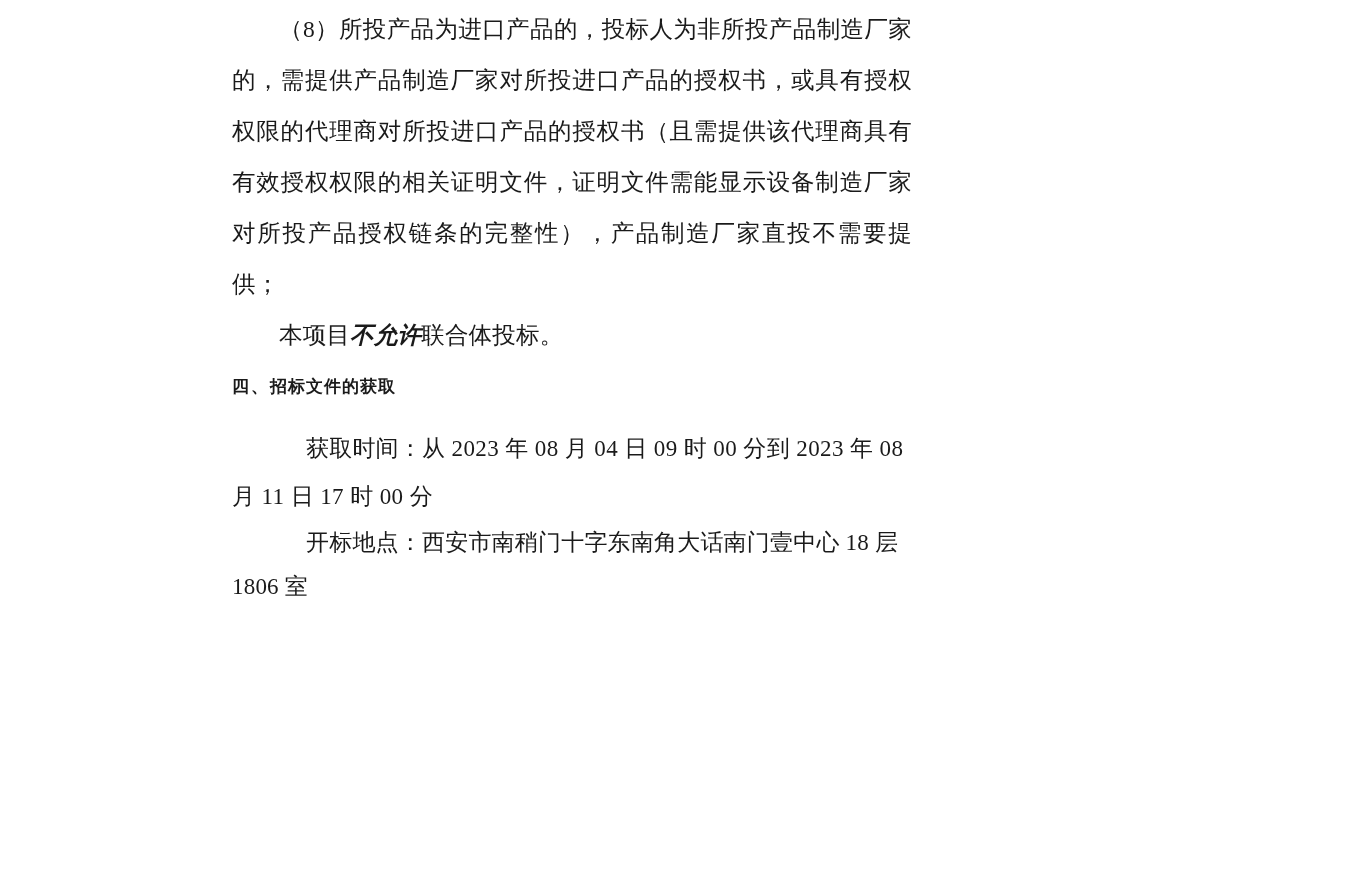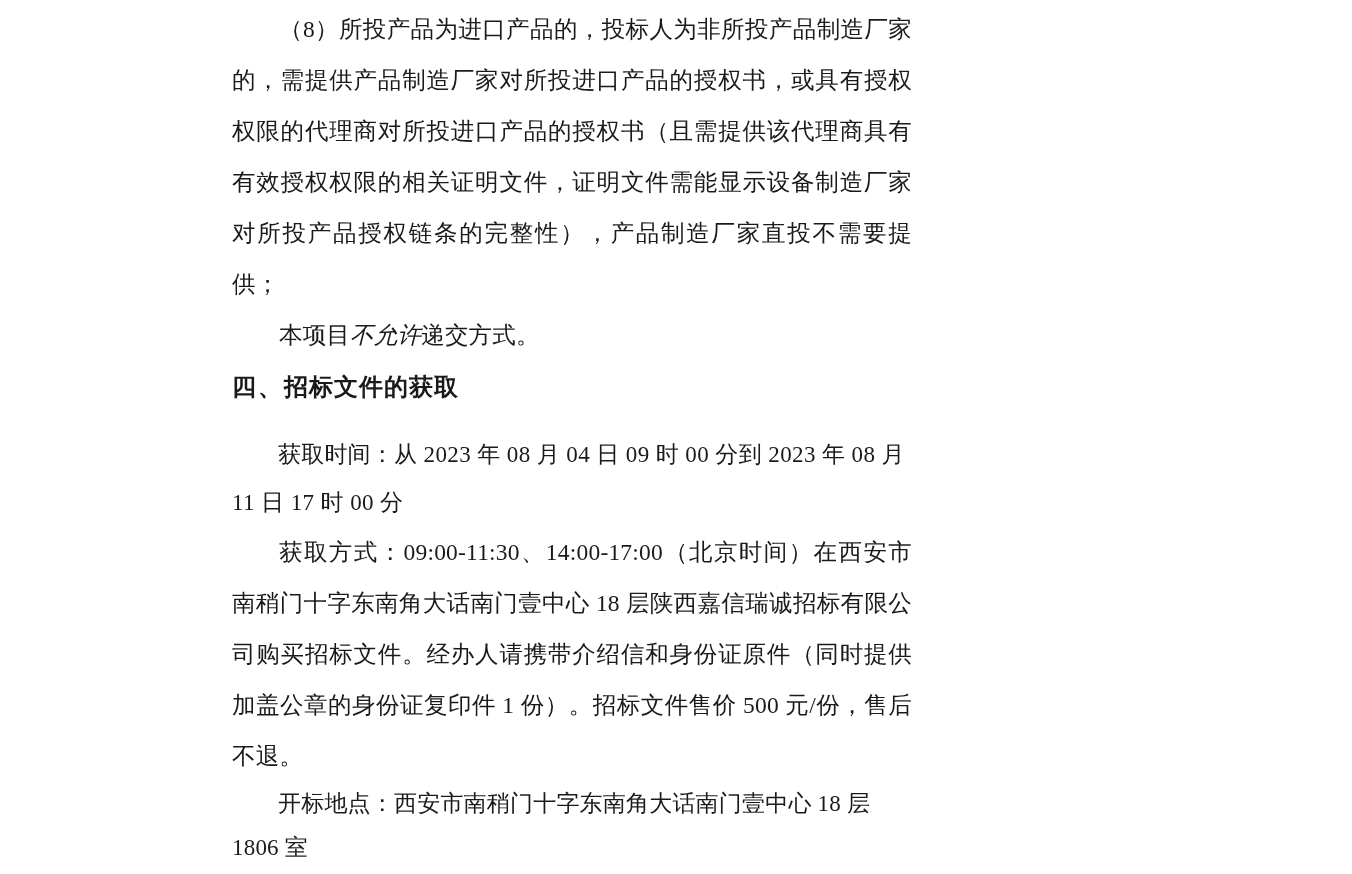--- a/index.html
+++ b/index.html
@@ -34,21 +34,21 @@
     text-align: justify;
     text-justify: inter-ideograph;
     letter-spacing: 0.2px;
   }
   .indent {
     text-indent: 2em;
   }
   .heading {
     font-family: "Liberation Sans", "DejaVu Sans", sans-serif;
     font-weight: bold;
-    font-size: 24px;
+    font-size: 17px;
     line-height: 48px;
     letter-spacing: 1px;
     margin-top: 2px;
   }
   .heading .hnum {
     letter-spacing: 2px;
   }
   .sub {
     font-size: 23px;
     line-height: 48px;
@@ -56,45 +56,45 @@
     letter-spacing: 0.2px;
   }
   .sub-tight {
     font-size: 23px;
     line-height: 44px;
     text-indent: 2em;
     letter-spacing: 0.2px;
   }
   .ital {
     font-style: italic;
-    font-weight: normal;
+    font-weight: bold;
   }
   .lbl {
     font-weight: normal;
+    margin-left: 28px;
   }
   .num {
     font-family: Liberation Serif, serif;
     letter-spacing: 0.4px;
   }
 </style>
 </head>
 <body>
 
 <div class="page">
   <div class="doc-body">
 
     <p class="para indent">（8）所投产品为进口产品的，投标人为非所投产品制造厂家的，需提供产品制造厂家对所投进口产品的授权书，或具有授权权限的代理商对所投进口产品的授权书（且需提供该代理商具有有效授权权限的相关证明文件，证明文件需能显示设备制造厂家对所投产品授权链条的完整性），产品制造厂家直投不需要提供；</p>
 
-    <p class="para indent"><span>本项目</span><span class="ital">不允许</span><span>递交方式。</span></p>
+    <p class="para indent"><span>本项目</span><span class="ital">不允许</span><span>联合体投标。</span></p>
 
     <h2 class="heading"><span class="hnum">四、</span><span>招标文件的获取</span></h2>
 
     <p class="sub"><span class="lbl">获取时间：</span><span class="num">从 2023 年 08 月 04 日  09 时 00 分到 2023 年 08 月 11 日  17 时 00 分</span></p>
 
-    <p class="para indent"><span class="lbl">获取方式：</span><span>09:00-11:30、14:00-17:00（北京时间）在西安市南稍门十字东南角大话南门壹中心 18 层陕西嘉信瑞诚招标有限公司购买招标文件。经办人请携带介绍信和身份证原件（同时提供加盖公章的身份证复印件 1 份）。招标文件售价 500 元/份，售后不退。</span></p>
 
 
 
 
 
 
     <p class="sub-tight"><span class="lbl">开标地点：</span><span>西安市南稍门十字东南角大话南门壹中心 18 层 1806 室</span></p>
 
   </div>
 </div>

